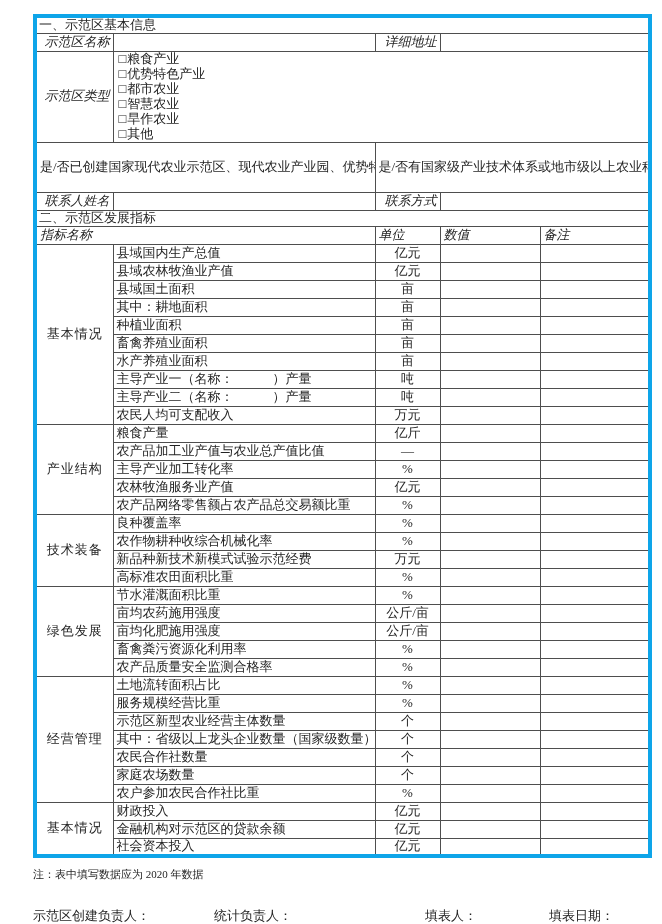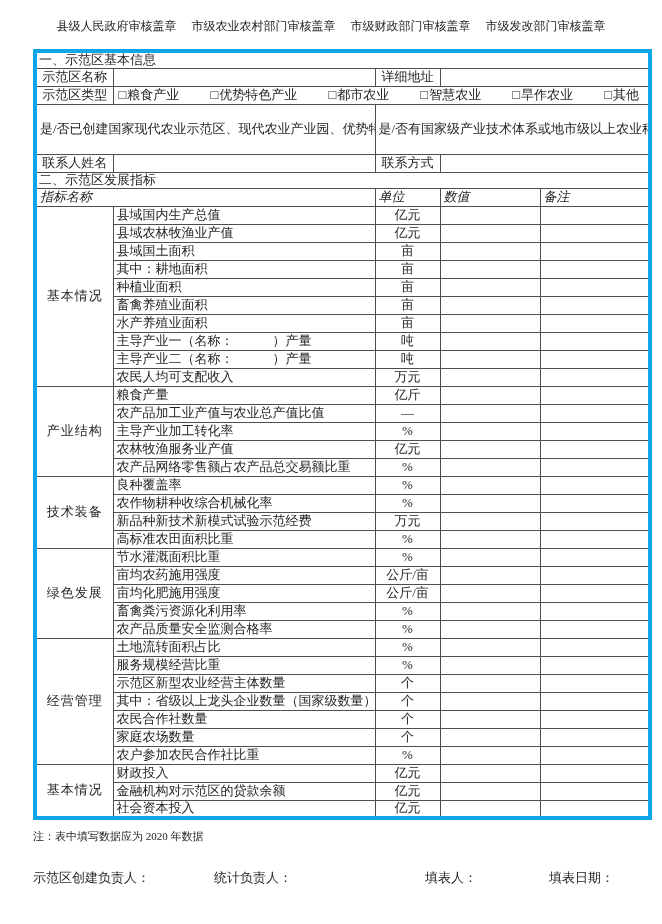--- a/index.html
+++ b/index.html
@@ -41,50 +41,44 @@
   table.form td {
     border:1px solid #4e4e4e;
     padding:0 3px;
     height:18px;
     line-height:1.15;
     overflow:hidden;
     white-space:nowrap;
     vertical-align:middle;
   }
   tr.sec td { height:15px; font-size:13px; padding-left:2px; }
-  td.lbl { text-align:center; }
+  td.lbl { text-align:right;font-style:italic; }
   tr.colhead td { text-align:left;font-style:italic; }
   tr.tall td { height:50px; }
   td.q { white-space:normal; line-height:1.5; padding:2px 4px; vertical-align:middle; }
   td.group-cell { text-align:center; vertical-align:middle; letter-spacing:1px; }
   td.ind1 { padding-left:20px; }
   td.ind2 { padding-left:54px; }
   td.unit, td.val, td.note { text-align:center; }
-  .types { display:flex; justify-content:space-between; padding:0 6px 0 2px; }
+  .types { display:flex; justify-content:space-between; padding:0 6px 0 2px;flex-direction:column; }
   .opt { white-space:nowrap; }
   .opt .cb { margin-right:1px; }
 
   .note-line { margin:9px 0 0 33px; font-size:11px; }
 
   .sig-row { position:relative; margin-top:25px; height:17px; font-size:13px; }
   .sig-row span { position:absolute; top:0; white-space:nowrap; }
   .sig-0 { left:33px; } .sig-1 { left:214px; } .sig-2 { left:425px; } .sig-3 { left:549px; }
 </style>
 </head>
 <body>
 
 <div class="page">
 
 
-  <div class="seals" id="seals">
-      <span>县级人民政府审核盖章</span>
-      <span>市级农业农村部门审核盖章</span>
-      <span>市级财政部门审核盖章</span>
-      <span>市级发改部门审核盖章</span>
-    </div>
 
   <table class="form">
     <colgroup>
       <col style="width:78px">
         <col style="width:262px">
         <col style="width:65px">
         <col style="width:100px">
         <col style="width:110px">
     </colgroup>
     <tbody id="form-tbody">

